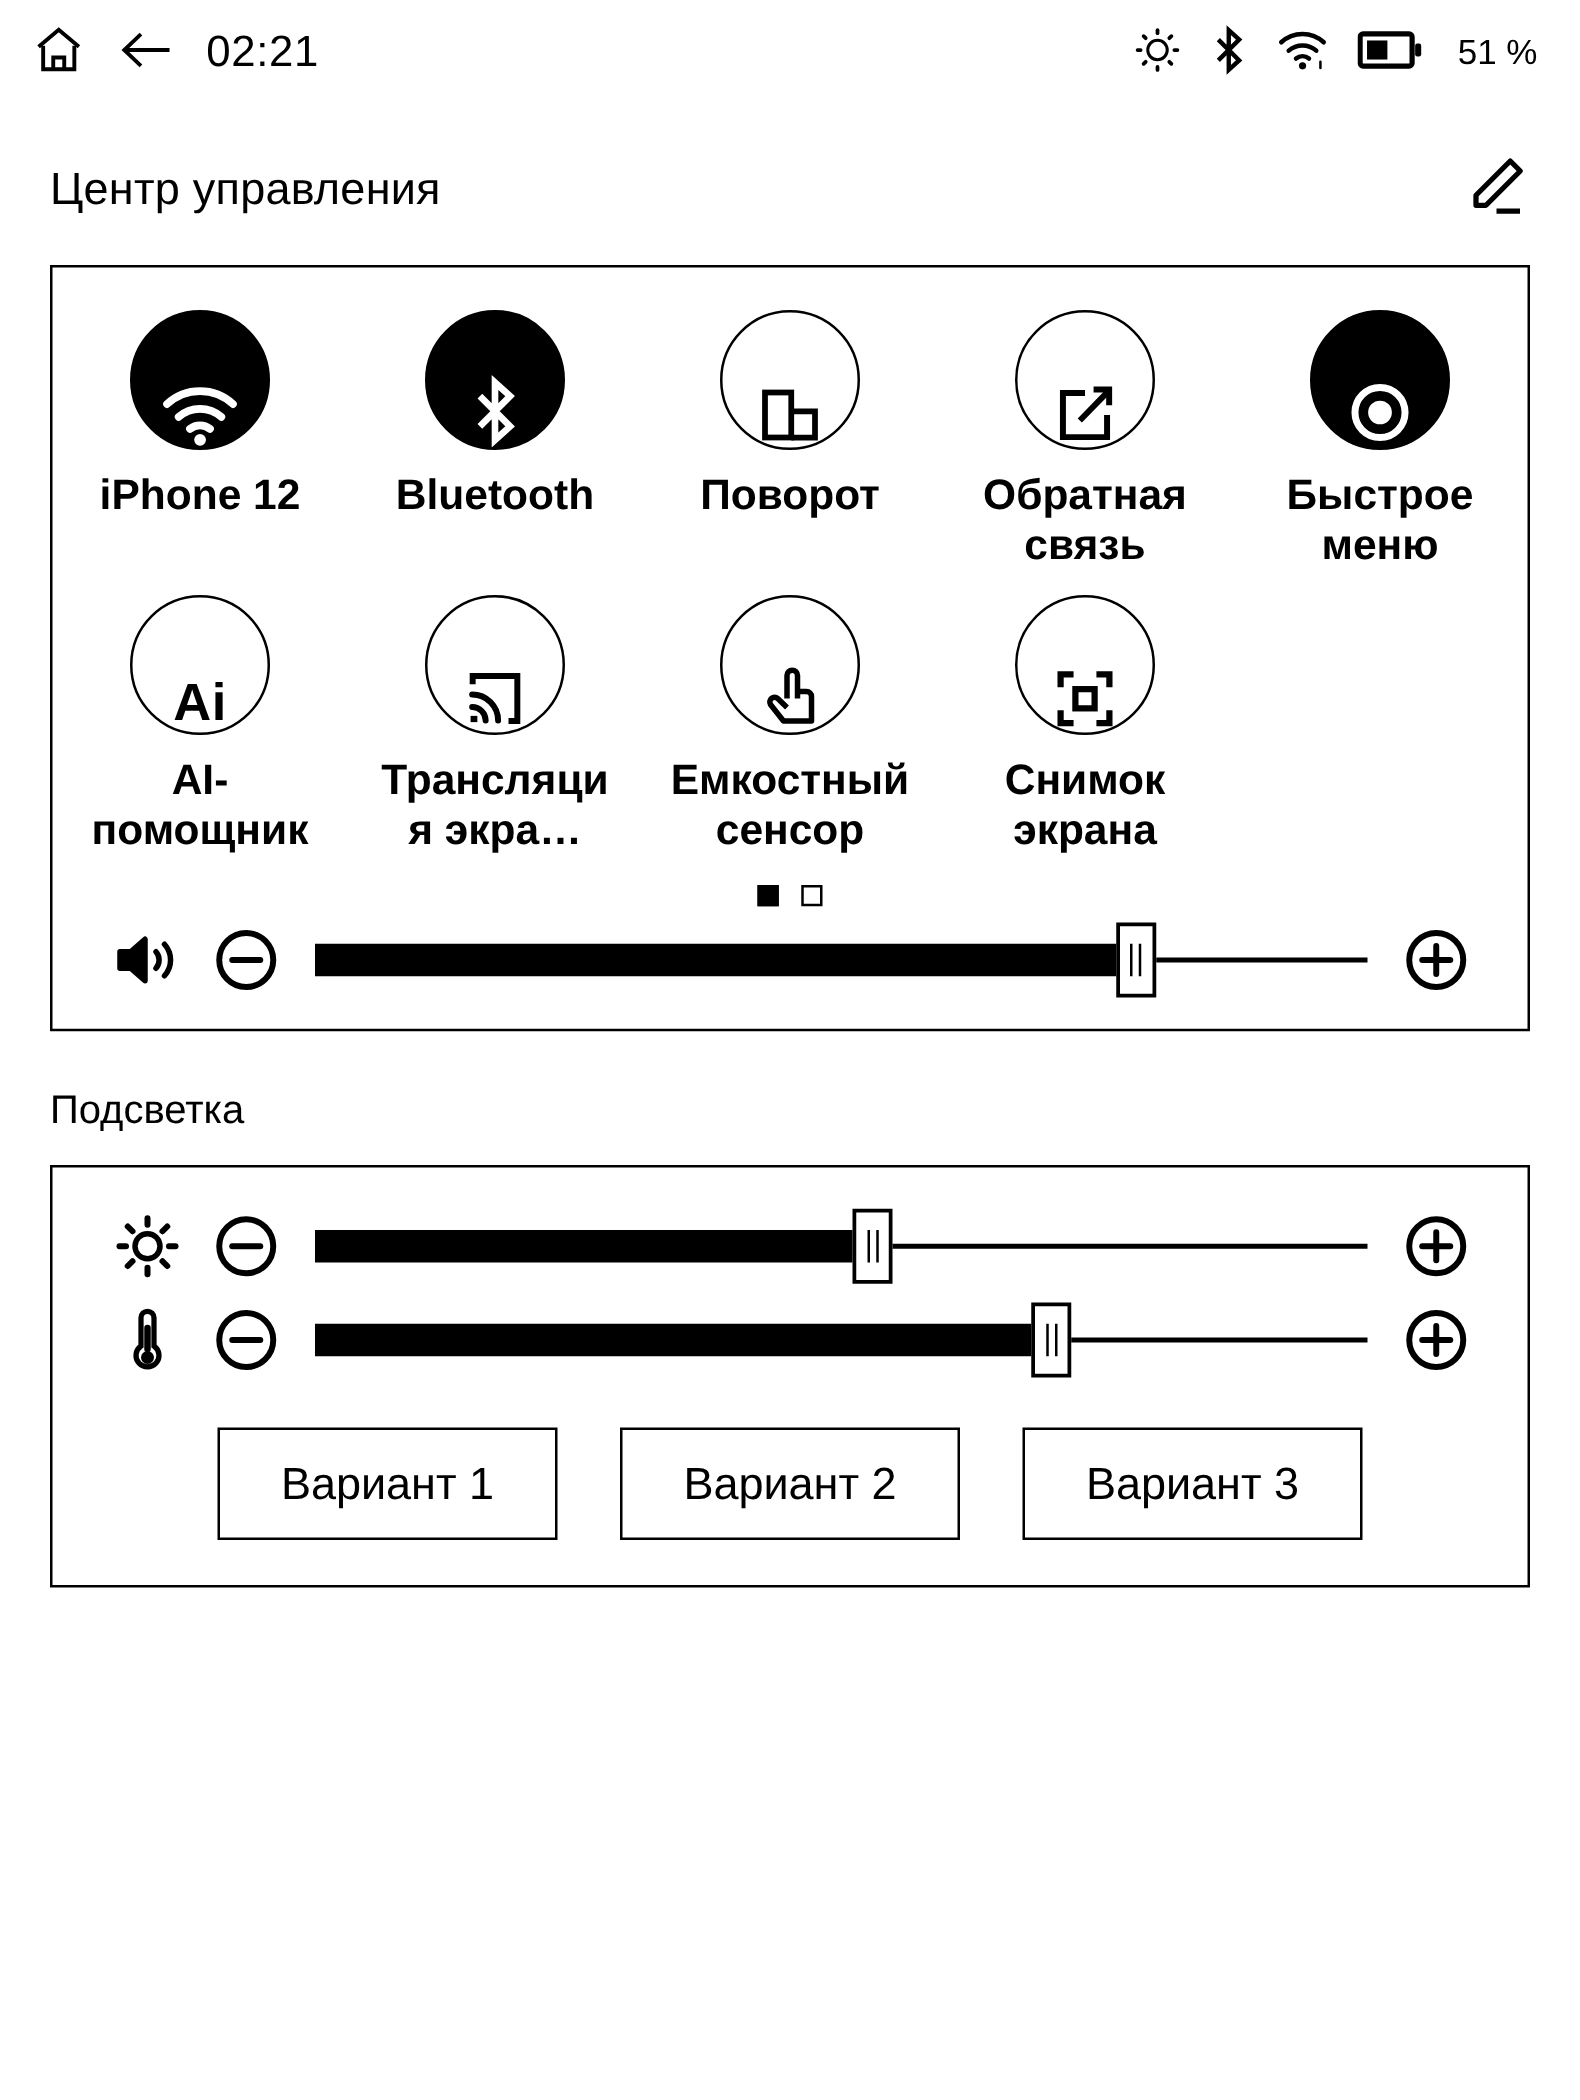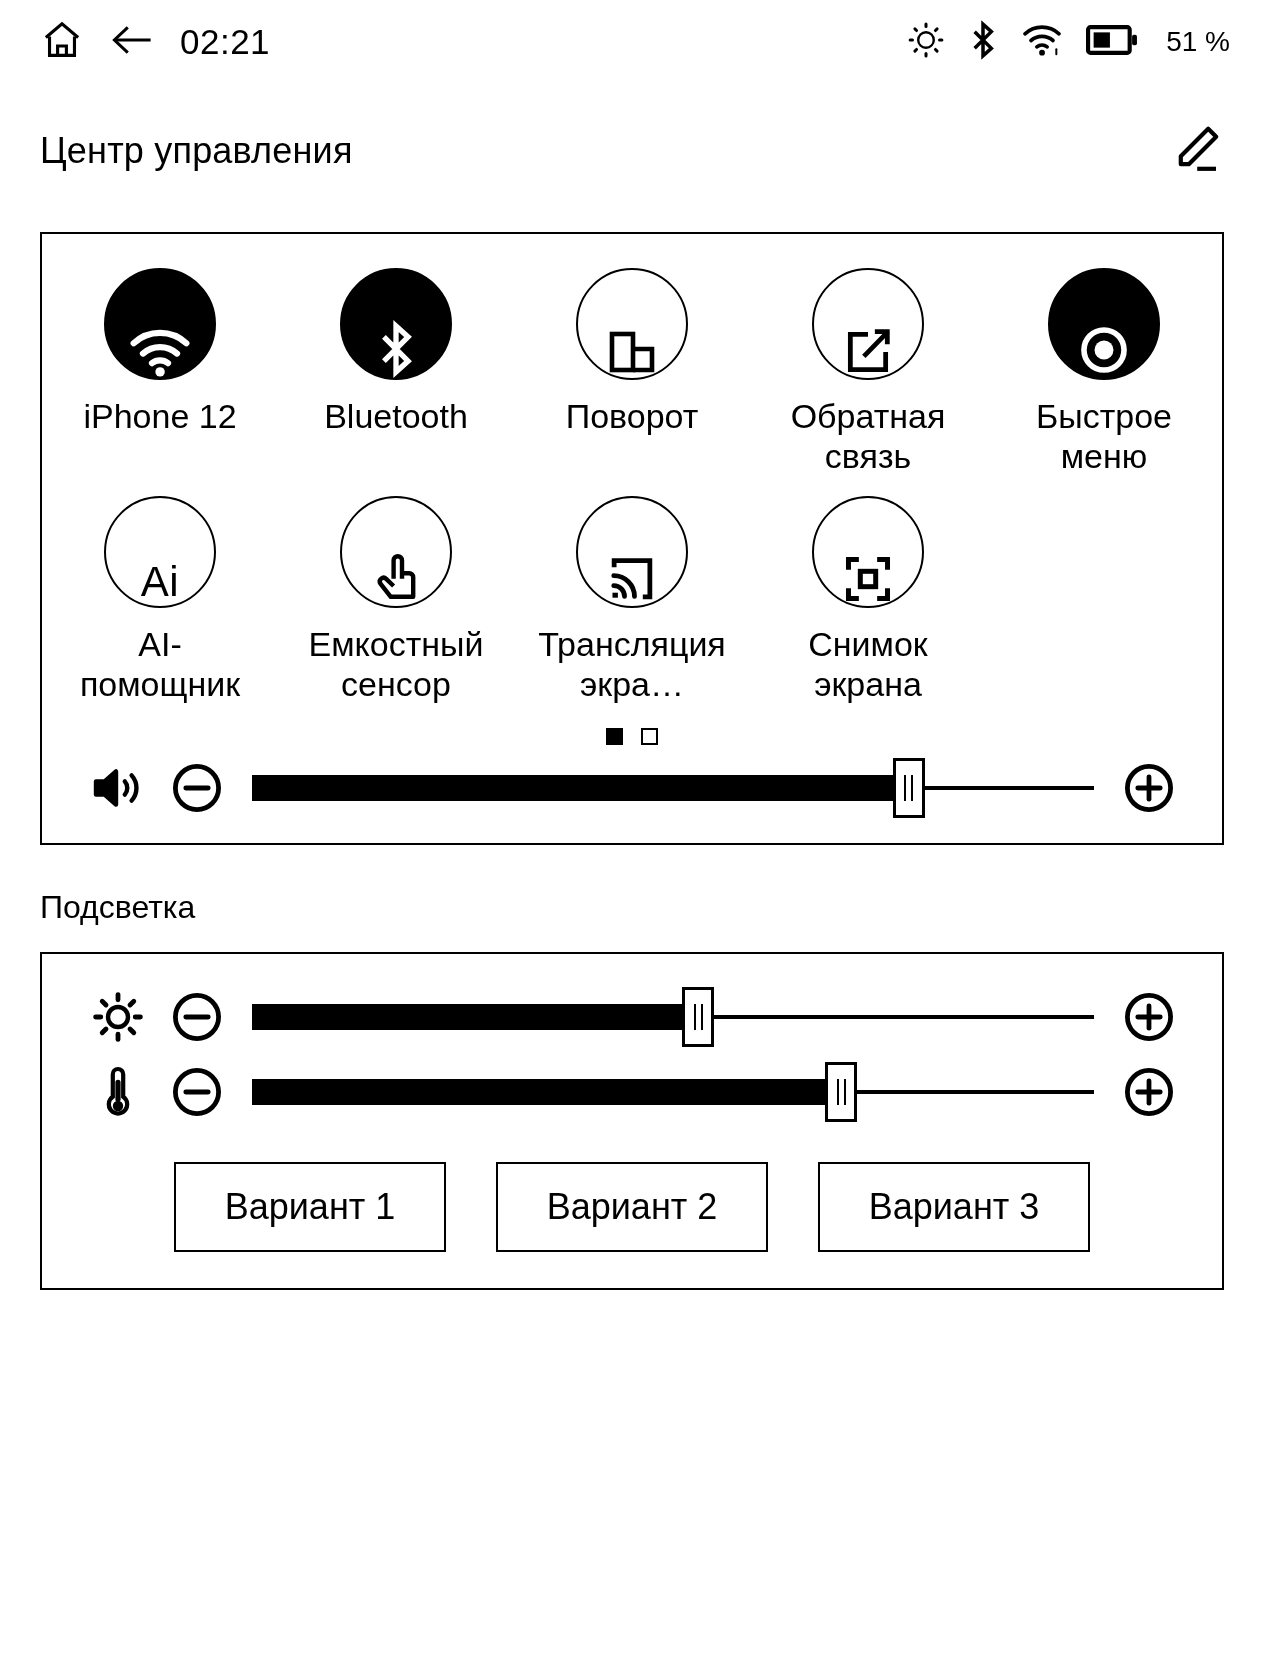--- a/index.html
+++ b/index.html
@@ -9,21 +9,21 @@
     font-family: "Liberation Sans", sans-serif;
     color: #000000;
     overflow: hidden;
   }
 
   
   .statusbar {
     height: 84px;
     display: flex;
     align-items: center;
-    padding: 0 34px 0 40px;
+    padding: 0 34px 0 25px;
   }
   .sb-left { display: flex; align-items: center; gap: 26px; }
   .sb-right { margin-left: auto; display: flex; align-items: center; gap: 24px; }
   .sb-time { font-size: 35px; font-weight: 400; letter-spacing: .5px; }
   .sb-batt-text { font-size: 28px; font-weight: 400; margin-left: 4px; }
   .ic { display: block; }
 
   
   .titlerow {
     display: flex; align-items: center;
@@ -32,21 +32,21 @@
   }
   .page-title { font-size: 36px; font-weight: 400; letter-spacing: .2px; }
   .edit-btn { margin-left: auto; padding: 6px; }
 
   
   .card {
     border: 2px solid #000;
     margin: 0 40px;
     background: #fff;
   }
-  .card-quick { margin-top: 36px; padding: 26px 0 18px; }
+  .card-quick { margin-top: 16px; padding: 26px 0 18px; font-weight: bold; }
 
   .grid {
     display: grid;
     grid-template-columns: repeat(5, 1fr);
     row-gap: 6px;
   }
   .tile {
     display: flex; flex-direction: column;
     align-items: center;
     padding: 8px 4px 6px;
@@ -269,38 +269,38 @@
     <div class="tile">
       <div class="tile-circle">
         <span class="tile-ai-text">Ai</span>
       </div>
       <div class="tile-label">AI-помощник</div>
     </div>
 
 
     <div class="tile">
       <div class="tile-circle">
-        <svg width="50" height="56" viewBox="0 0 24 28" fill="none" stroke="#000" stroke-width="2.2" stroke-linejoin="round">
-          <path d="M10.8 14.4V5.2a2.1 2.1 0 1 1 4.2 0v9.2"></path>
-          <path d="M15 11.6h3.6a2 2 0 0 1 2 2v9.8H9.4l-5.2-6.6a1.9 1.9 0 0 1 2.9-2.4l3.7 3.6"></path>
-        </svg>
-      </div>
-      <div class="tile-label">Емкостный сенсор</div>
-    </div>
-
-    <div class="tile">
-      <div class="tile-circle">
         <svg width="54" height="54" viewBox="0 0 26 26" fill="none" stroke="#000" stroke-width="2.3">
           <path d="M4.4 7.4V4.2h17.2v17.4h-3.4"></path>
           <path d="M4.2 11.4a10 10 0 0 1 10 10" stroke-linecap="round"></path>
           <path d="M4.2 16.2a5.2 5.2 0 0 1 5.2 5.2" stroke-linecap="round"></path>
           <rect x="3.6" y="19.6" width="2.6" height="2.4" fill="#000" stroke="none"></rect>
         </svg>
       </div>
       <div class="tile-label">Трансляция экра…</div>
+    </div>
+
+    <div class="tile">
+      <div class="tile-circle">
+        <svg width="50" height="56" viewBox="0 0 24 28" fill="none" stroke="#000" stroke-width="2.2" stroke-linejoin="round">
+          <path d="M10.8 14.4V5.2a2.1 2.1 0 1 1 4.2 0v9.2"></path>
+          <path d="M15 11.6h3.6a2 2 0 0 1 2 2v9.8H9.4l-5.2-6.6a1.9 1.9 0 0 1 2.9-2.4l3.7 3.6"></path>
+        </svg>
+      </div>
+      <div class="tile-label">Емкостный сенсор</div>
     </div>
 
     <div class="tile">
       <div class="tile-circle">
         <svg width="54" height="54" viewBox="0 0 26 26" fill="none" stroke="#000" stroke-width="2.4">
           <path d="M3.6 8.6V3.6h5"></path>
           <path d="M17.4 3.6h5v5"></path>
           <path d="M22.4 17.4v5h-5"></path>
           <path d="M8.6 22.4h-5v-5"></path>
           <rect x="9.3" y="9.3" width="7.4" height="7.4"></rect>

